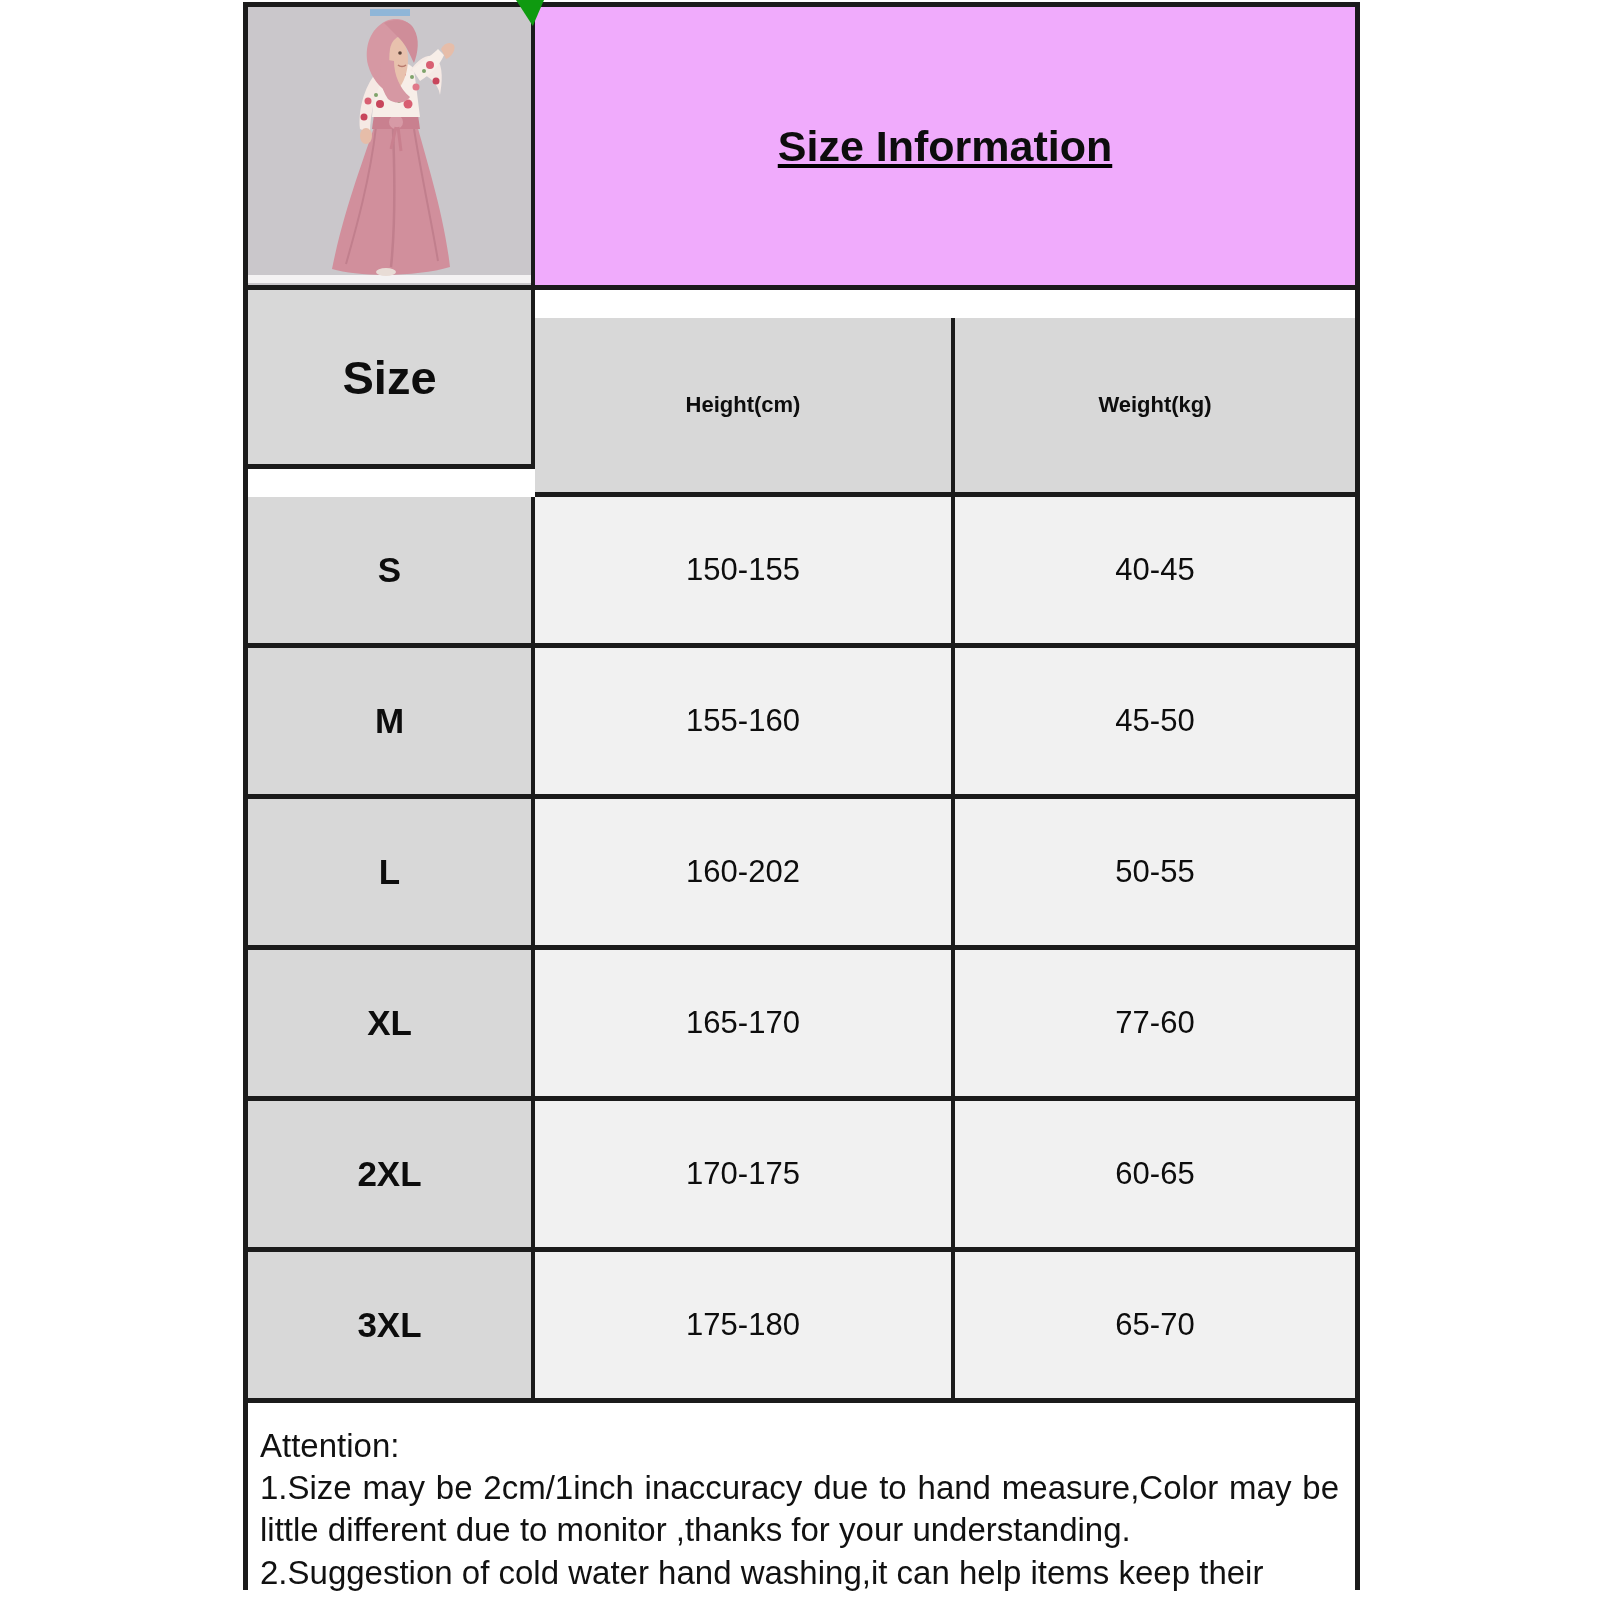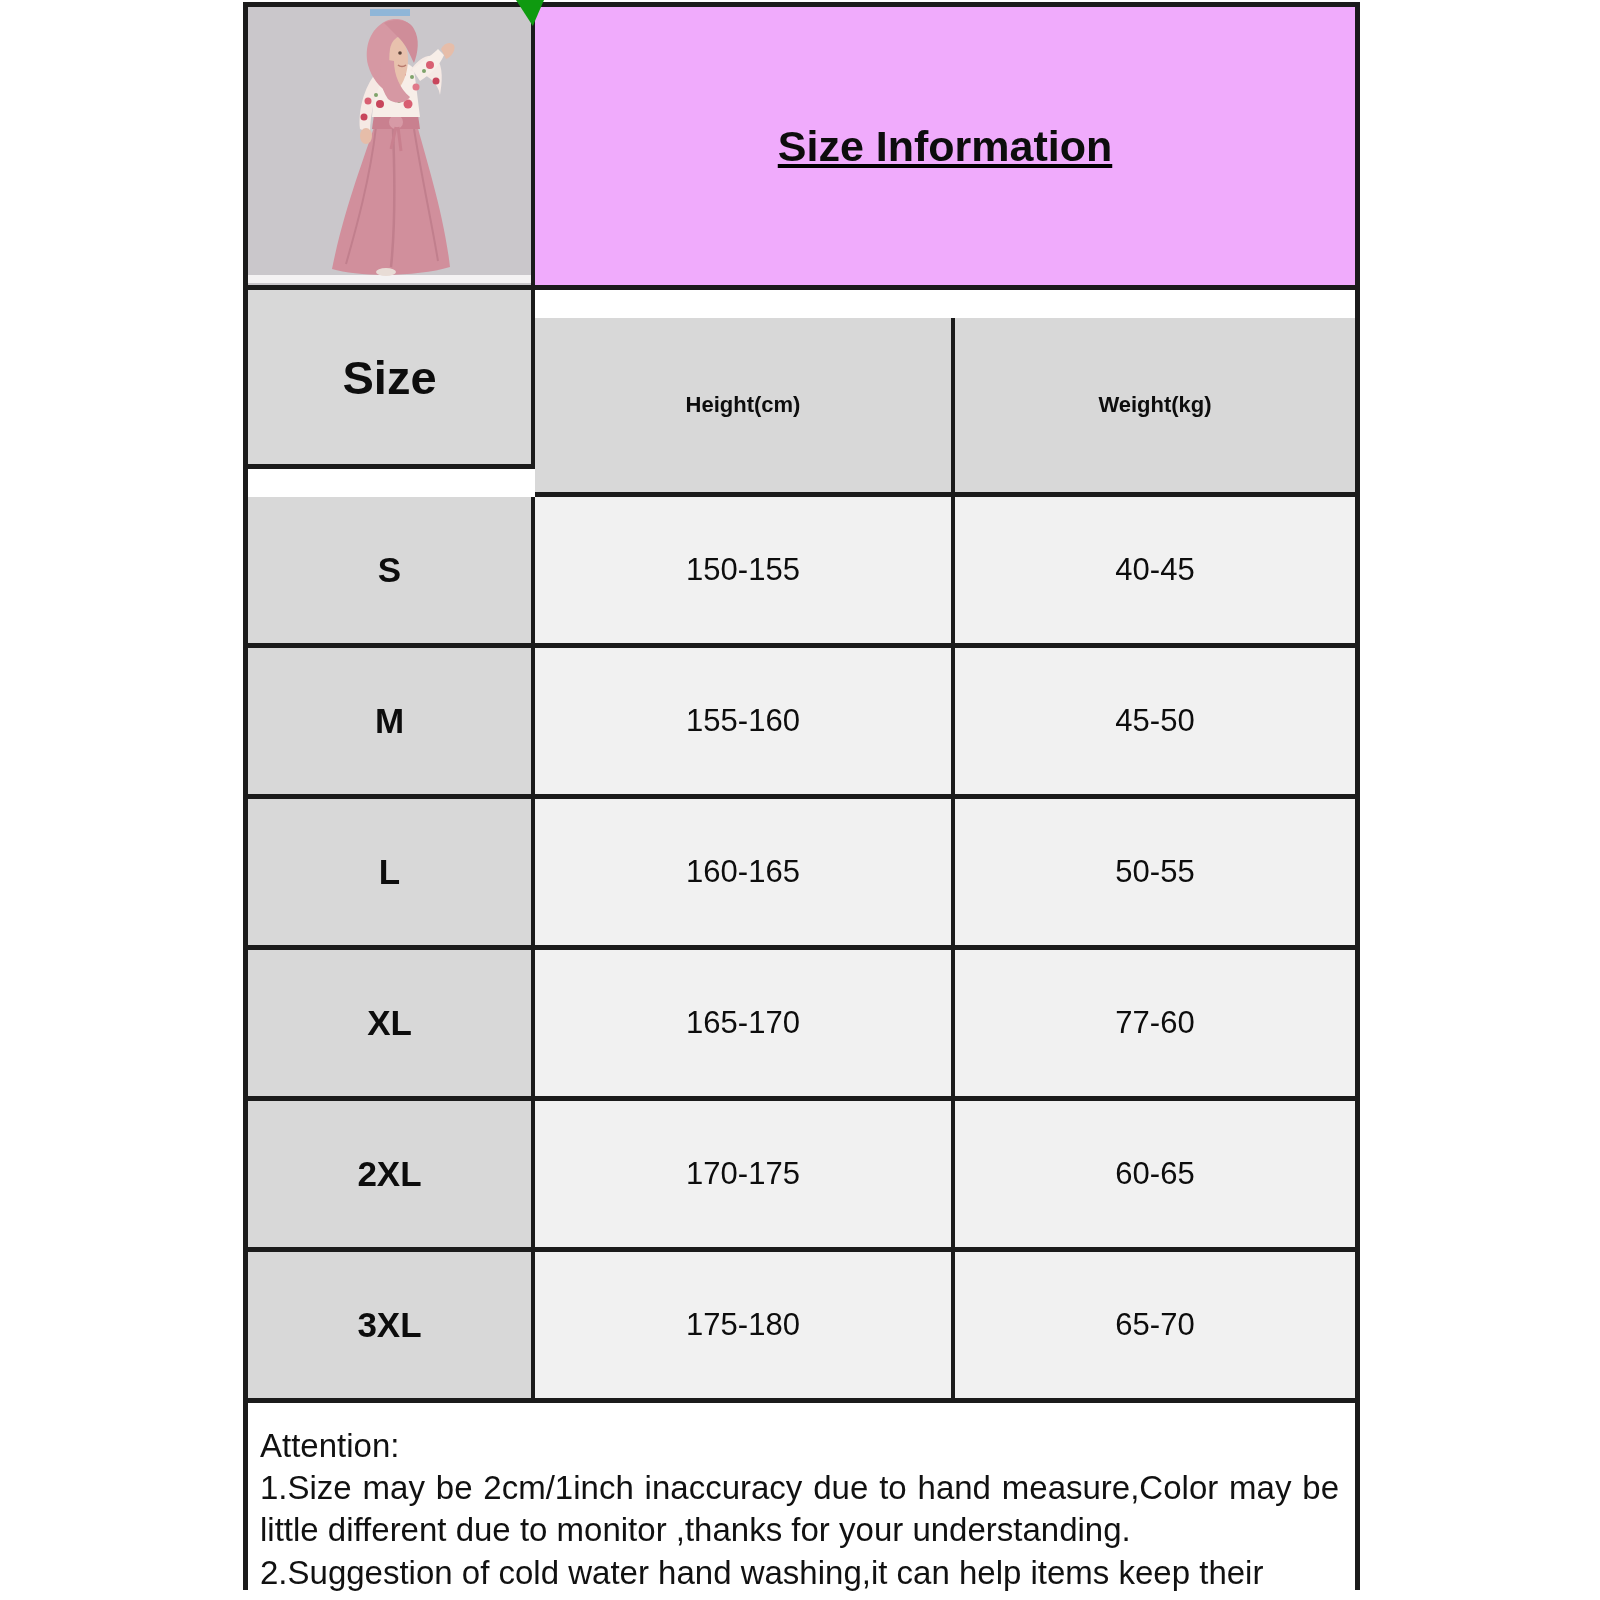--- a/index.html
+++ b/index.html
@@ -127,21 +127,21 @@
   <div class="grid">
     <div class="cell rowcell size-col">S</div>
     <div class="cell rowcell val-col">150-155</div>
     <div class="cell rowcell val-col last">40-45</div>
 
     <div class="cell rowcell size-col">M</div>
     <div class="cell rowcell val-col">155-160</div>
     <div class="cell rowcell val-col last">45-50</div>
 
     <div class="cell rowcell size-col">L</div>
-    <div class="cell rowcell val-col">160-165</div>
+    <div class="cell rowcell val-col">160-202</div>
     <div class="cell rowcell val-col last">50-55</div>
 
     <div class="cell rowcell size-col">XL</div>
     <div class="cell rowcell val-col">165-170</div>
     <div class="cell rowcell val-col last">77-60</div>
 
     <div class="cell rowcell size-col">2XL</div>
     <div class="cell rowcell val-col">170-175</div>
     <div class="cell rowcell val-col last">60-65</div>
 

